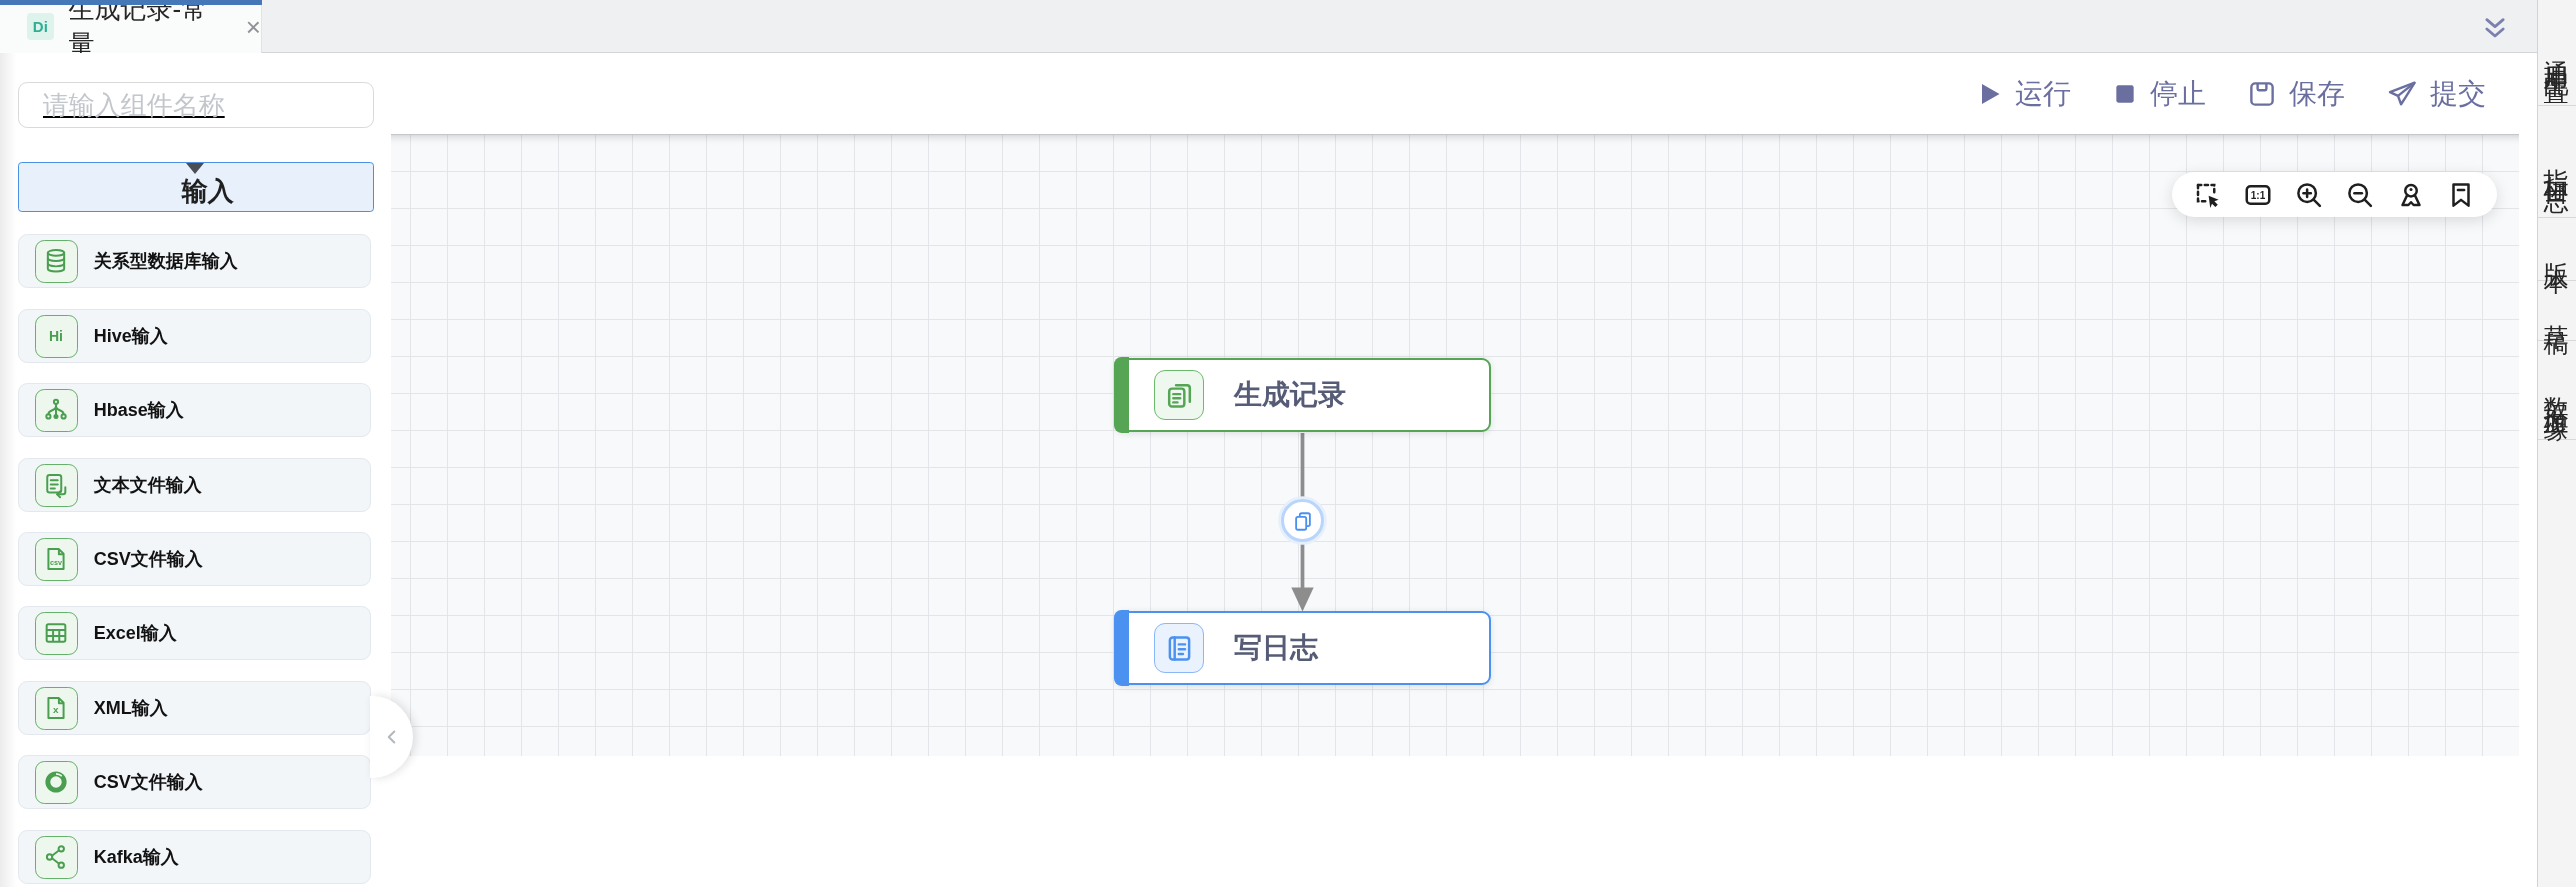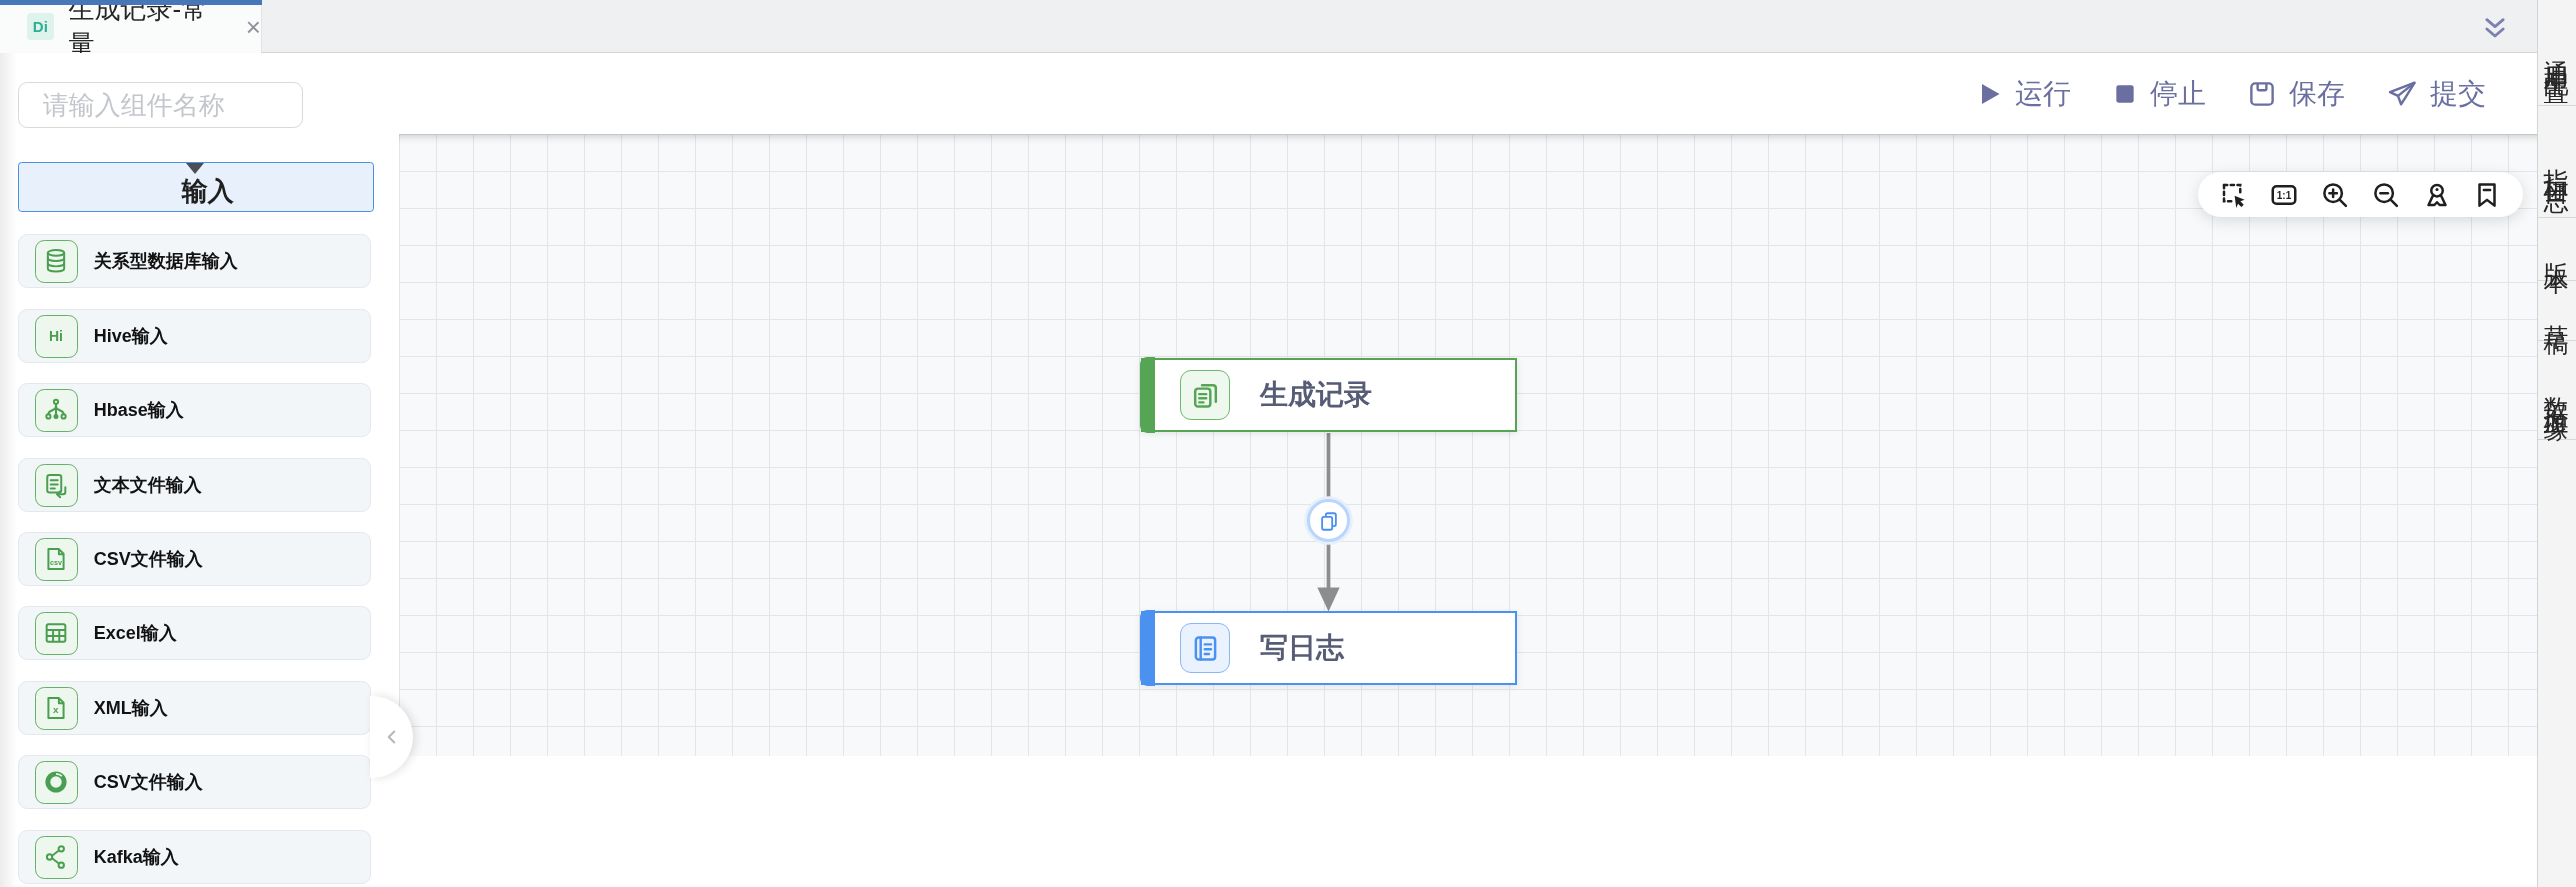--- a/index.html
+++ b/index.html
@@ -16,39 +16,39 @@
   .collapse-all { position:absolute; left:2481px; top:15px; width:28px; height:28px; cursor:pointer; }
 
   
   .topbar { position:absolute; left:391px; top:53px; width:2146px; height:81px; background:#ffffff; }
   .topbar-actions { position:absolute; right:51px; top:0; height:81px; display:flex; align-items:center; gap:41px; }
   .tb-btn { display:flex; align-items:center; gap:12px; color:#6a6fa0; font-size:28px; cursor:pointer; }
   .tb-btn svg { display:block; }
 
   
   .sidepanel { position:absolute; left:0; top:53px; width:391px; height:834px; background:linear-gradient(to right,#ececec 0,#ffffff 16.7px); z-index:3; }
-  .search-box { position:absolute; left:17.7px; top:29px; width:285px; height:46px; border:1.9px solid #d9d9d9; border-radius:9.3px; background:#fff; display:flex; align-items:center; padding:0 13px; }
+  .search-box { position:absolute; left:17.7px; top:29px; width:356px; height:46px; border:1.9px solid #d9d9d9; border-radius:9.3px; background:#fff; display:flex; align-items:center; padding:0 13px;text-decoration:underline; }
   .search-box input { border:none; outline:none; flex:1; font-size:26px; color:#333; margin-left:11px; font-family:"Liberation Sans",sans-serif; background:transparent; }
   .search-box input::placeholder { color:#c3c7cc; }
   .section-header { position:absolute; left:17.7px; top:109px; width:356px; height:50px; background:#e7f0fb; border:1.9px solid #4b90e2; border-radius:3.7px; display:flex; align-items:center; padding-left:24px; cursor:pointer;flex-direction:column; }
   .caret-down { width:0; height:0; border-left:9.3px solid transparent; border-right:9.3px solid transparent; border-top:11px solid #4a4f55; margin-right:26px; }
   .section-label { font-size:26px; font-weight:700; color:#1f1f1f; }
   .comp-item { position:absolute; left:17.7px; width:353px; height:54px; background:#f2f6f9; border:0.9px solid #e3e8ee; border-radius:9.3px; display:flex; align-items:center; padding-left:16px; cursor:grab; }
   .comp-icon { width:43px; height:43px; border-radius:9.3px; background:#eef7ee; border:1.9px solid #66b169; display:flex; align-items:center; justify-content:center; flex:none; }
   .comp-label { margin-left:16px; font-size:18px; font-weight:700; color:#121212; white-space:nowrap; }
   .panel-collapse { position:absolute; left:370px; top:643px; width:43px; height:82px; background:#fff; border-radius:0 41px 41px 0; box-shadow:2.8px 0 9.3px rgba(0,0,0,.12); z-index:4; display:flex; align-items:center; justify-content:center; cursor:pointer; }
 
   
-  .canvas { position:absolute; left:399px; top:134px; width:2146px; height:622px; background-color:#f8f9fa;
+  .canvas { position:absolute; left:373px; top:134px; width:2146px; height:622px; background-color:#f8f9fa;
     background-image:linear-gradient(#e3e5e8 0.9px, transparent 0.9px), linear-gradient(90deg, #e3e5e8 0.9px, transparent 0.9px);
     background-size:37px 37px; box-shadow:inset 0 11px 11px -11px rgba(0,0,0,.28); }
   .view-toolbar { position:absolute; left:1799px; top:38px; width:325px; height:45px; background:#fff; border-radius:24px; box-shadow:0 3.7px 15px rgba(0,0,0,.13); display:flex; align-items:center; justify-content:space-between; padding:0 20.5px; }
   .view-toolbar .vt-icon { cursor:pointer; display:flex; }
 
-  .node { position:absolute; width:376px; height:74px; background:#fff; border-radius:0; display:flex; align-items:center; box-shadow:0 1.9px 7.4px rgba(0,0,0,.10); cursor:pointer; }
+  .node { position:absolute; width:376px; height:74px; background:#fff; border-radius:9px; display:flex; align-items:center; box-shadow:0 1.9px 7.4px rgba(0,0,0,.10); cursor:pointer; }
   .node .accent { position:absolute; left:-2.8px; top:-2.8px; bottom:-2.8px; width:15px; border-radius:7.4px 0 0 7.4px; }
   .node-green { border:2.8px solid #55a555; }
   .node-green .accent { background:#55a555; }
   .node-blue  { border:2.8px solid #4b92f0; }
   .node-blue .accent { background:#4b92f0; }
   .node-icon { width:50px; height:50px; border-radius:11px; display:flex; align-items:center; justify-content:center; margin-left:37px; flex:none; }
   .node-green .node-icon { background:#eef8ee; border:1.9px solid #6cbb6c; }
   .node-blue  .node-icon { background:#eaf2fe; border:1.9px solid #8ab7f8; }
   .node-label { margin-left:30px; font-size:28px; font-weight:600; color:#565b76; }
 

